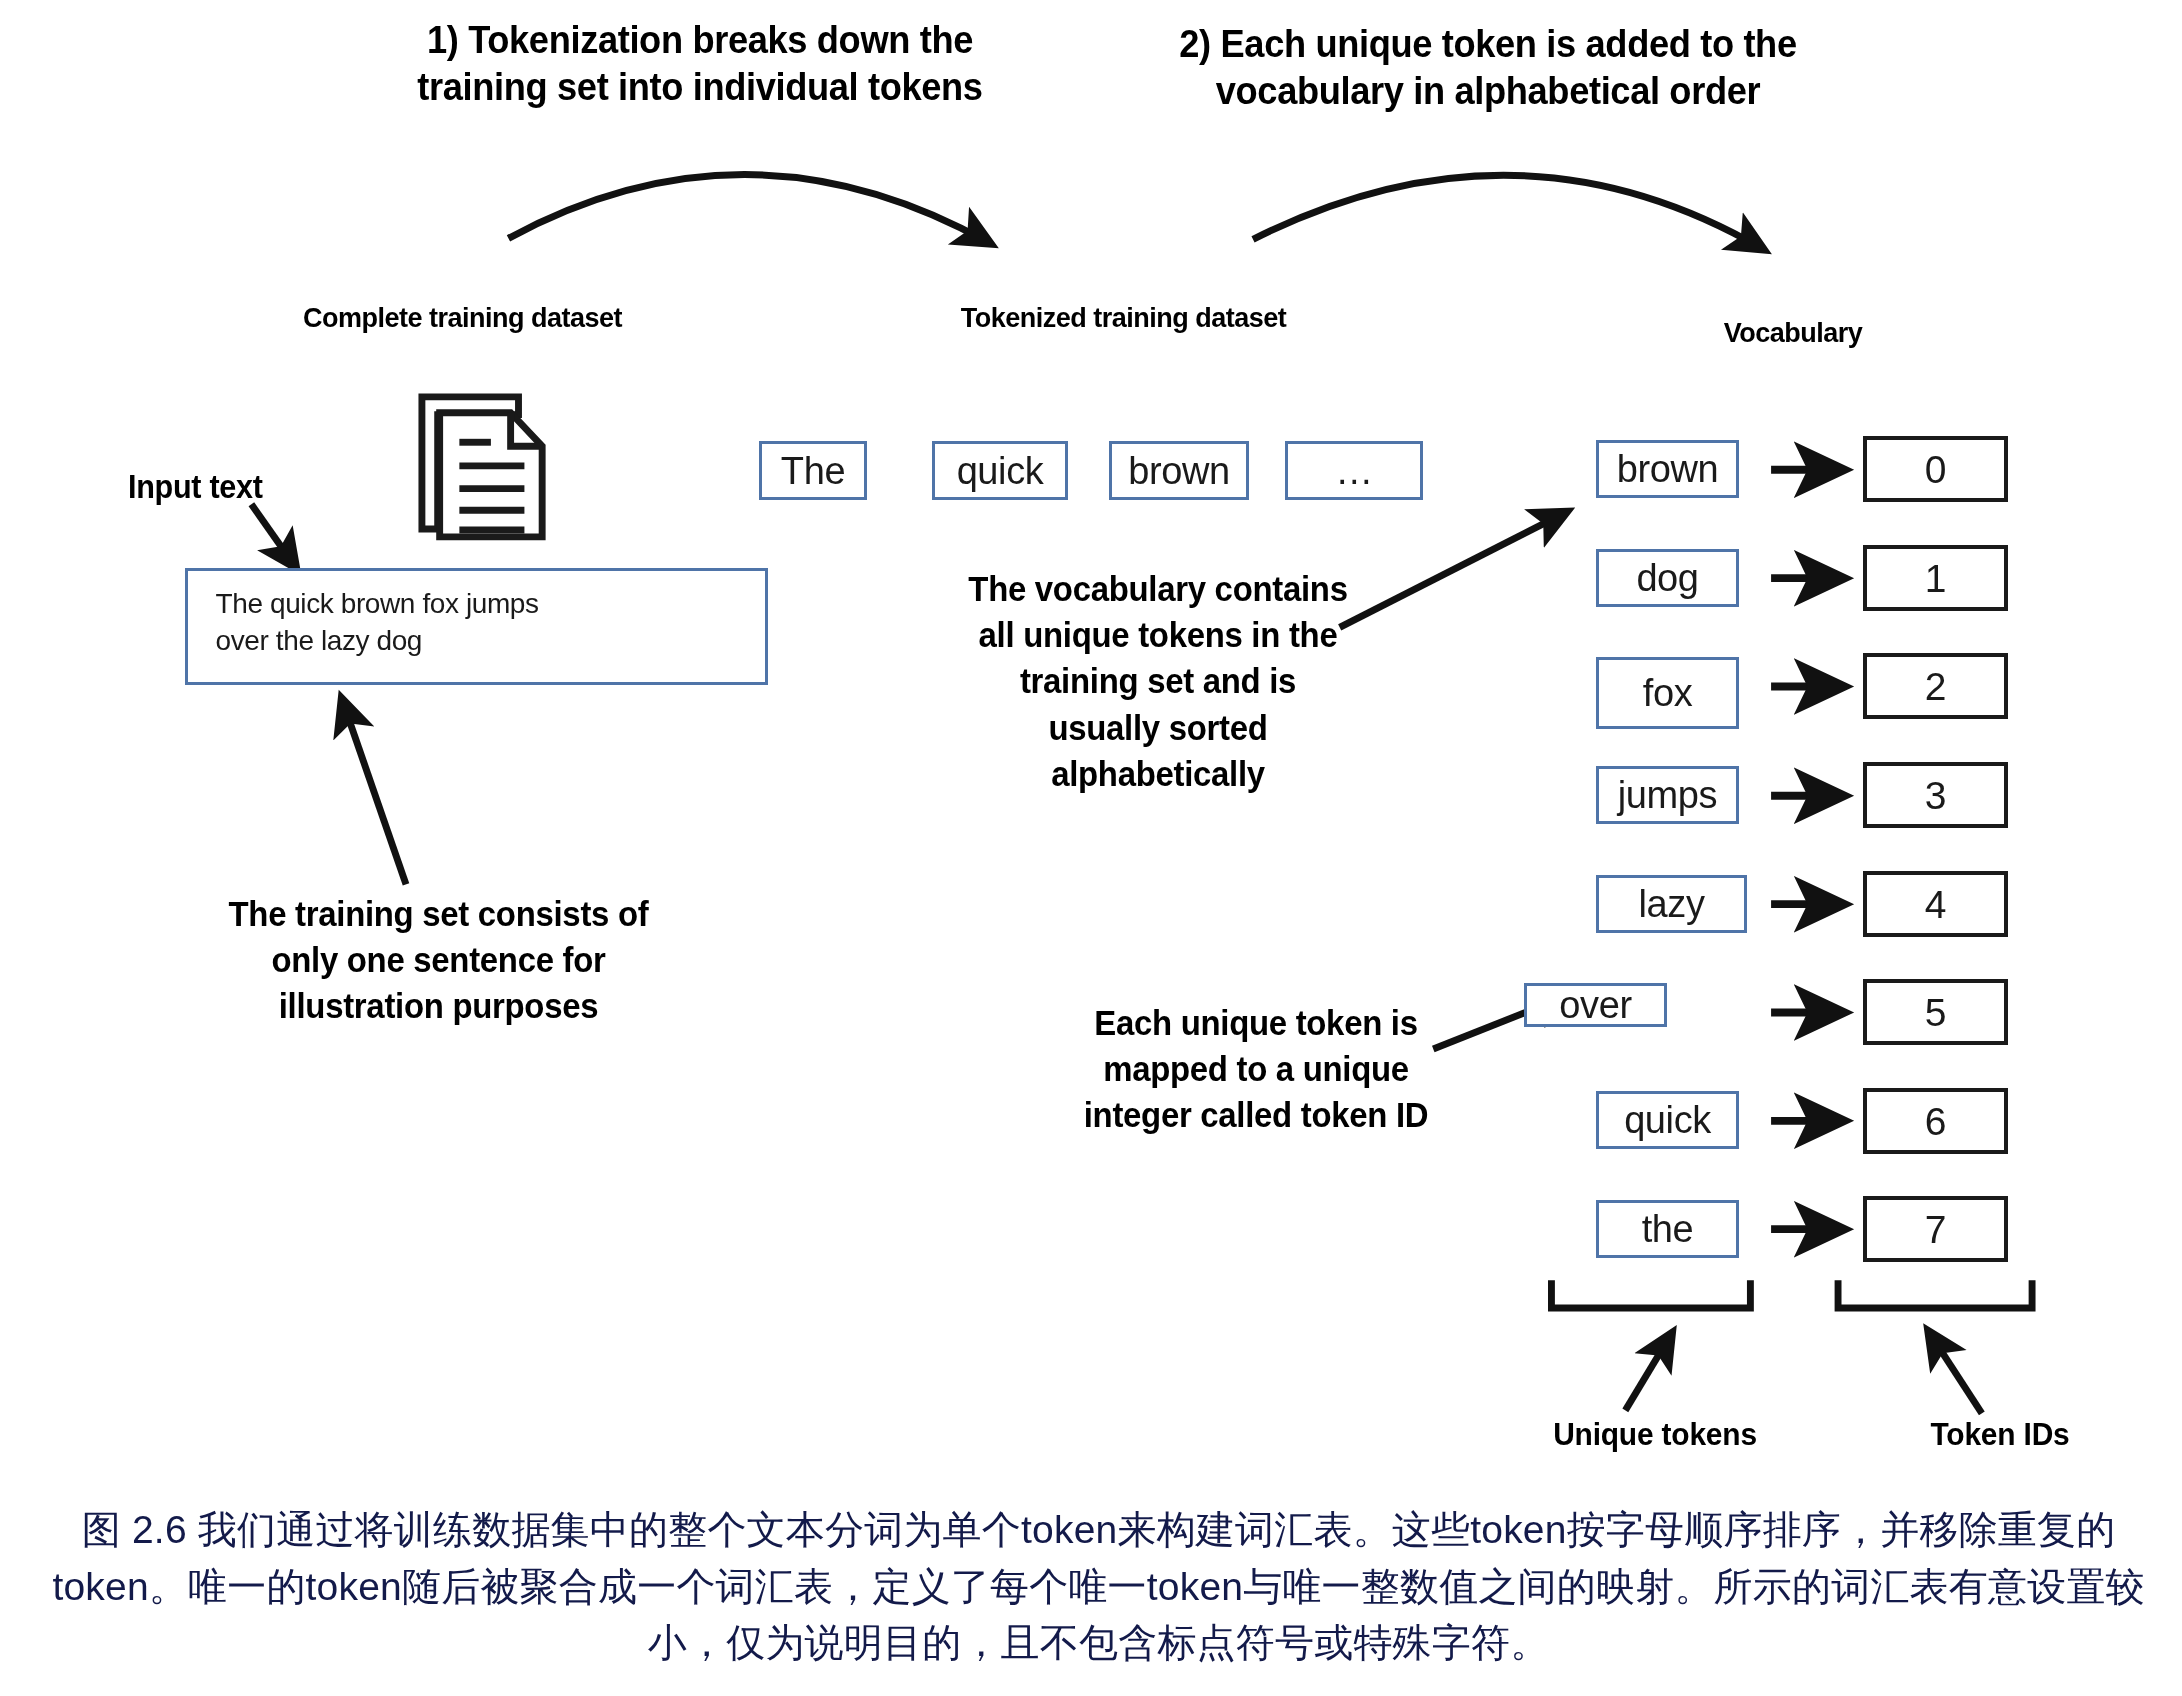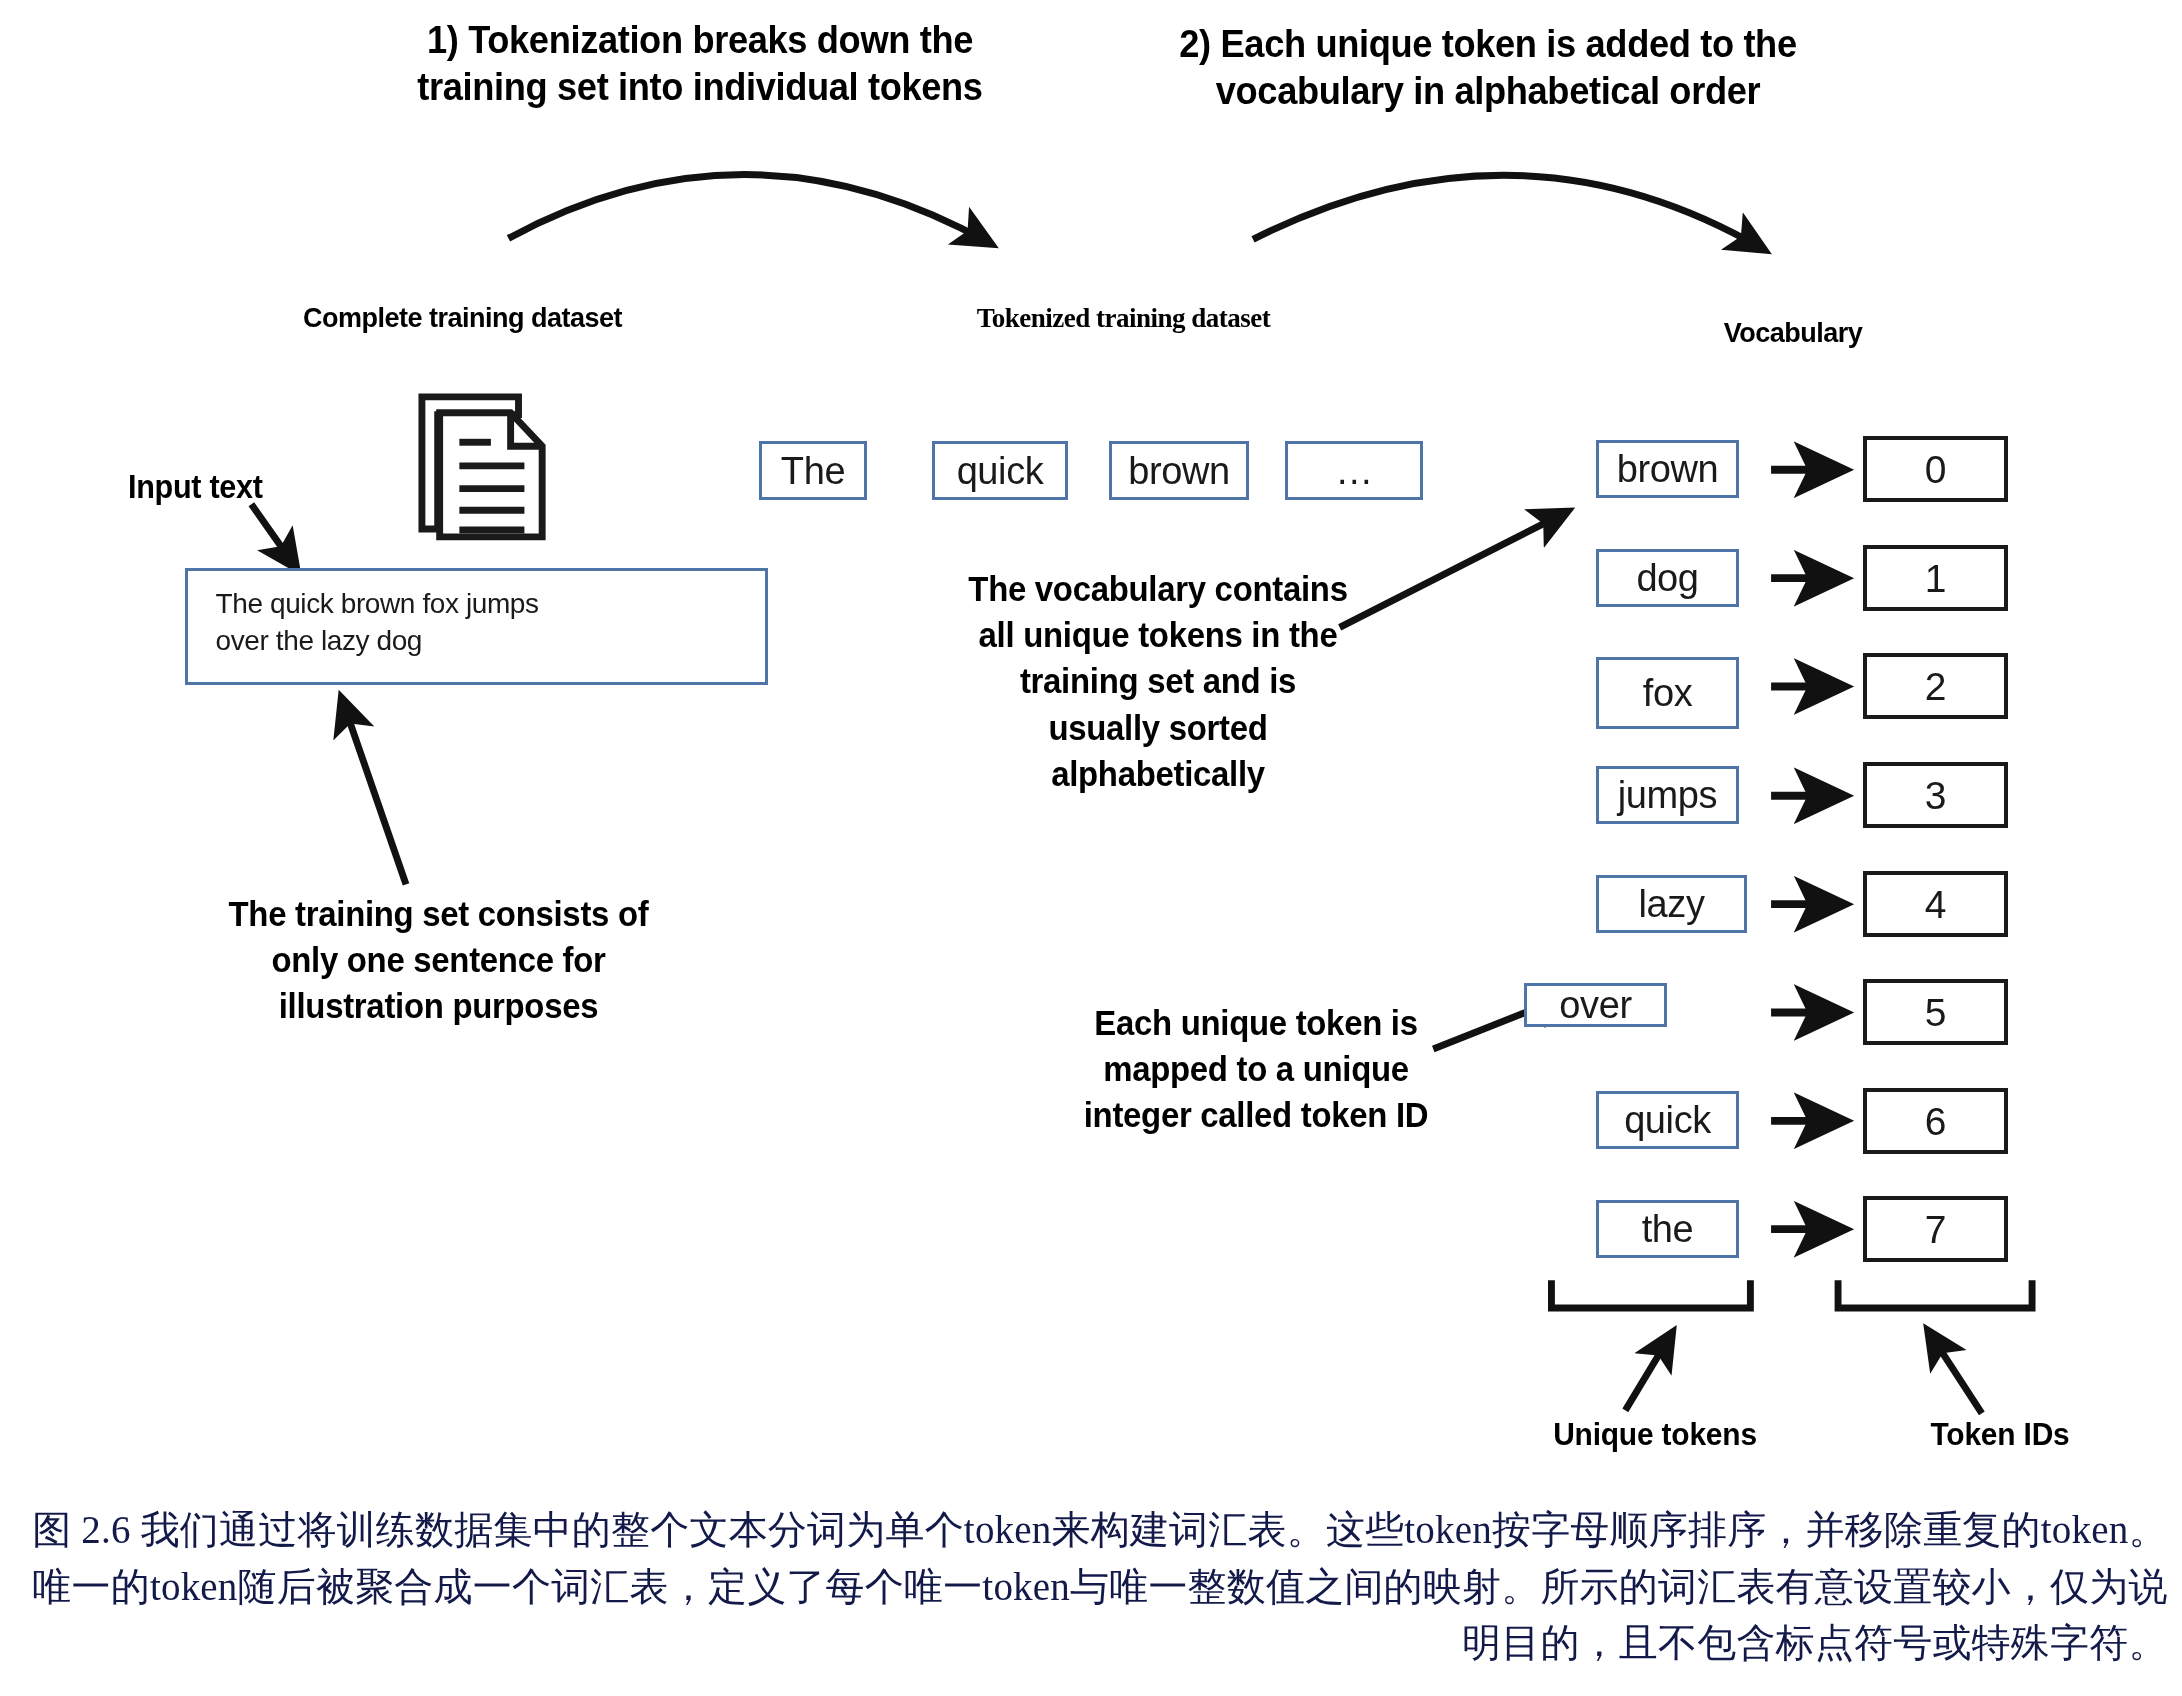--- a/index.html
+++ b/index.html
@@ -124,23 +124,22 @@
 
   
   #caption {
     position: absolute;
     left: 29.6px;
     top: 1502px;
     width: 2138px;
     font-size: 39px;
     line-height: 1.45;
     color: #131a4a;
-    text-align: right;
+    text-align: center;
     letter-spacing: 0.2px;
-    font-family: Liberation Serif, serif;
   }
 </style>
 </head>
 <body>
 
 <div id="page">
 
   <svg id="svg-layer" viewBox="0 0 2216 1722" xmlns="http://www.w3.org/2000/svg">
     <defs>
       <marker id="ah" viewBox="0 0 12 12" refX="9" refY="6" markerWidth="7" markerHeight="7" orient="auto-start-reverse">
@@ -200,21 +199,21 @@
       <path d="M 1798 1028 L 1869 1028" stroke="#111111" stroke-width="8" fill="none" marker-end="url(#ah-s)"></path>
       <path d="M 1798 1138 L 1869 1138" stroke="#111111" stroke-width="8" fill="none" marker-end="url(#ah-s)"></path>
       <path d="M 1798 1248 L 1869 1248" stroke="#111111" stroke-width="8" fill="none" marker-end="url(#ah-s)"></path>
     </g>
   </svg>
 
   <div class="step-head" style="left:355px; top:15.8px; width:690px;">1) Tokenization breaks down the training set into individual tokens</div>
   <div class="step-head" style="left:1143px; top:19.7px; width:690px;">2) Each unique token is added to the vocabulary in alphabetical order</div>
 
   <div class="col-title" style="left:39px; top:303px; width:847px;">Complete training dataset</div>
-  <div class="col-title" style="left:749px; top:303px; width:749px;font-family:Liberation Serif, serif;">Tokenized training dataset</div>
+  <div class="col-title" style="left:749px; top:303px; width:749px;">Tokenized training dataset</div>
   <div class="col-title" style="left:1527px; top:303px; width:532px;margin-top:15px;">Vocabulary</div>
 
   <div class="doc-icon" style="left:416px; top:391px;">
     <svg viewBox="0 0 140 155" xmlns="http://www.w3.org/2000/svg">
 
       <path d="M6 6 H104 V24 H22 V140 H6 Z" fill="#ffffff" stroke="#1a1a1a" stroke-width="7" stroke-linejoin="miter"></path>
 
       <path d="M24 22 H96 L128 56 V148 H24 Z" fill="#ffffff" stroke="#1a1a1a" stroke-width="7" stroke-linejoin="miter"></path>
       <path d="M96 22 V56 H128" fill="none" stroke="#1a1a1a" stroke-width="7"></path>
 

